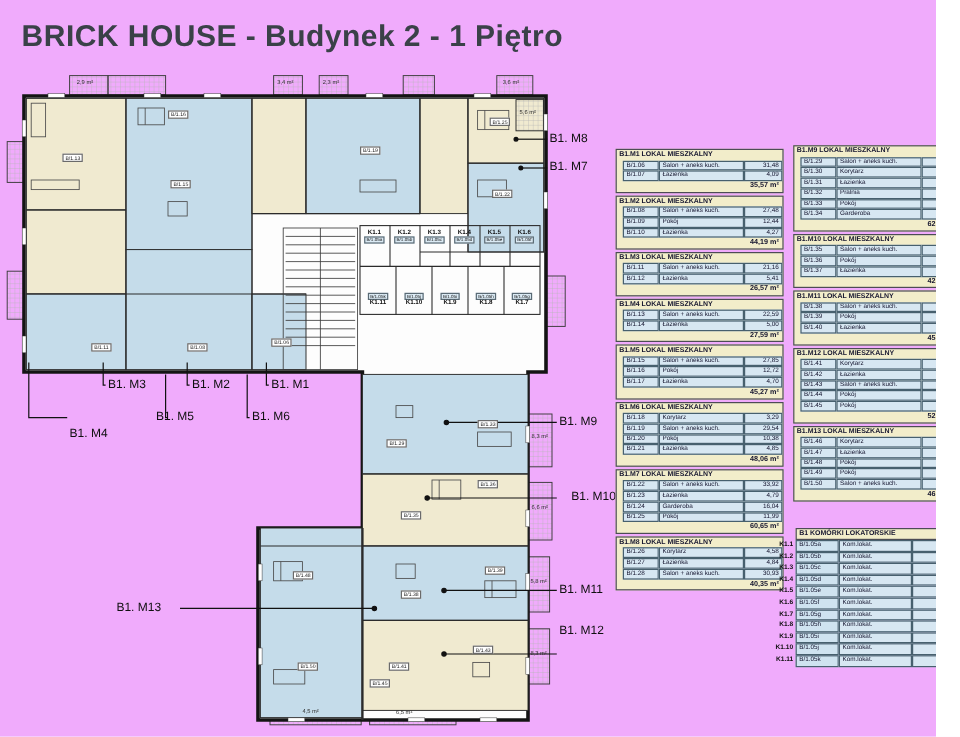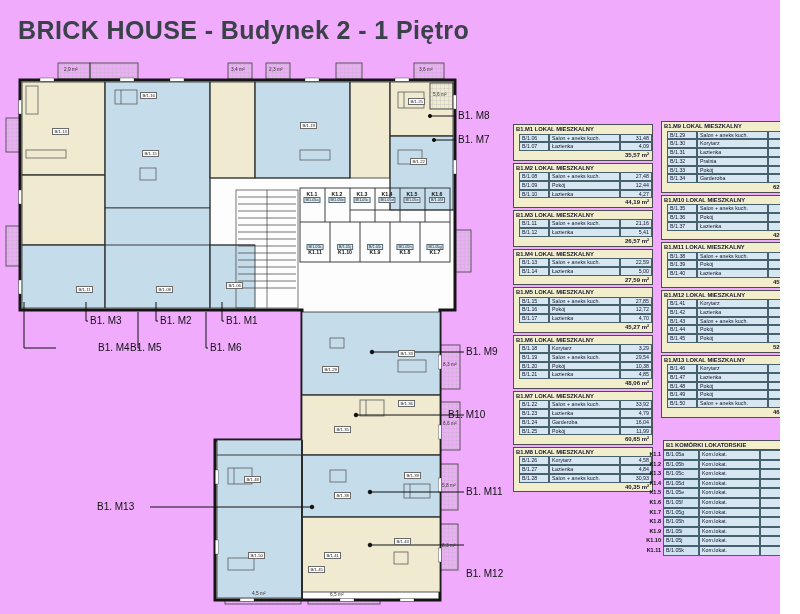--- a/index.html
+++ b/index.html
@@ -213,27 +213,27 @@
         <circle cx="312" cy="507" r="1.8" fill="#111"></circle>
     </g>
   </svg>
 
   <div id="plan-labels">
       <span class="callout" style="left: 458px; top: 110px;">B1. M8</span>
       <span class="callout" style="left: 458px; top: 134px;">B1. M7</span>
       <span class="callout" style="left: 90px; top: 315px;">B1. M3</span>
       <span class="callout" style="left: 160px; top: 315px;">B1. M2</span>
       <span class="callout" style="left: 226px; top: 315px;">B1. M1</span>
-      <span class="callout" style="left: 58px; top: 342px; margin-left: 40px;">B1. M4</span>
+      <span class="callout" style="left: 58px; top: 356px;">B1. M4</span>
       <span class="callout" style="left: 130px; top: 342px;">B1. M5</span>
       <span class="callout" style="left: 210px; top: 342px;">B1. M6</span>
       <span class="callout" style="left: 466px; top: 346px;">B1. M9</span>
-      <span class="callout" style="left: 448px; top: 409px;">B1. M10</span>
+      <span class="callout" style="left: 476px; top: 409px;">B1. M10</span>
       <span class="callout" style="left: 466px; top: 486px;">B1. M11</span>
-      <span class="callout" style="left: 466px; top: 568px;">B1. M12</span>
+      <span class="callout" style="left: 466px; top: 520px;">B1. M12</span>
       <span class="callout" style="left: 97px; top: 501px;">B1. M13</span>
       <span class="kunit" style="left: 312px; top: 192px;">
         <b>K1.1</b>
         <small>B/1.05a</small>
       </span>
       <span class="kunit" style="left: 337px; top: 192px;">
         <b>K1.2</b>
         <small>B/1.05b</small>
       </span>
       <span class="kunit" style="left: 362px; top: 192px;">

